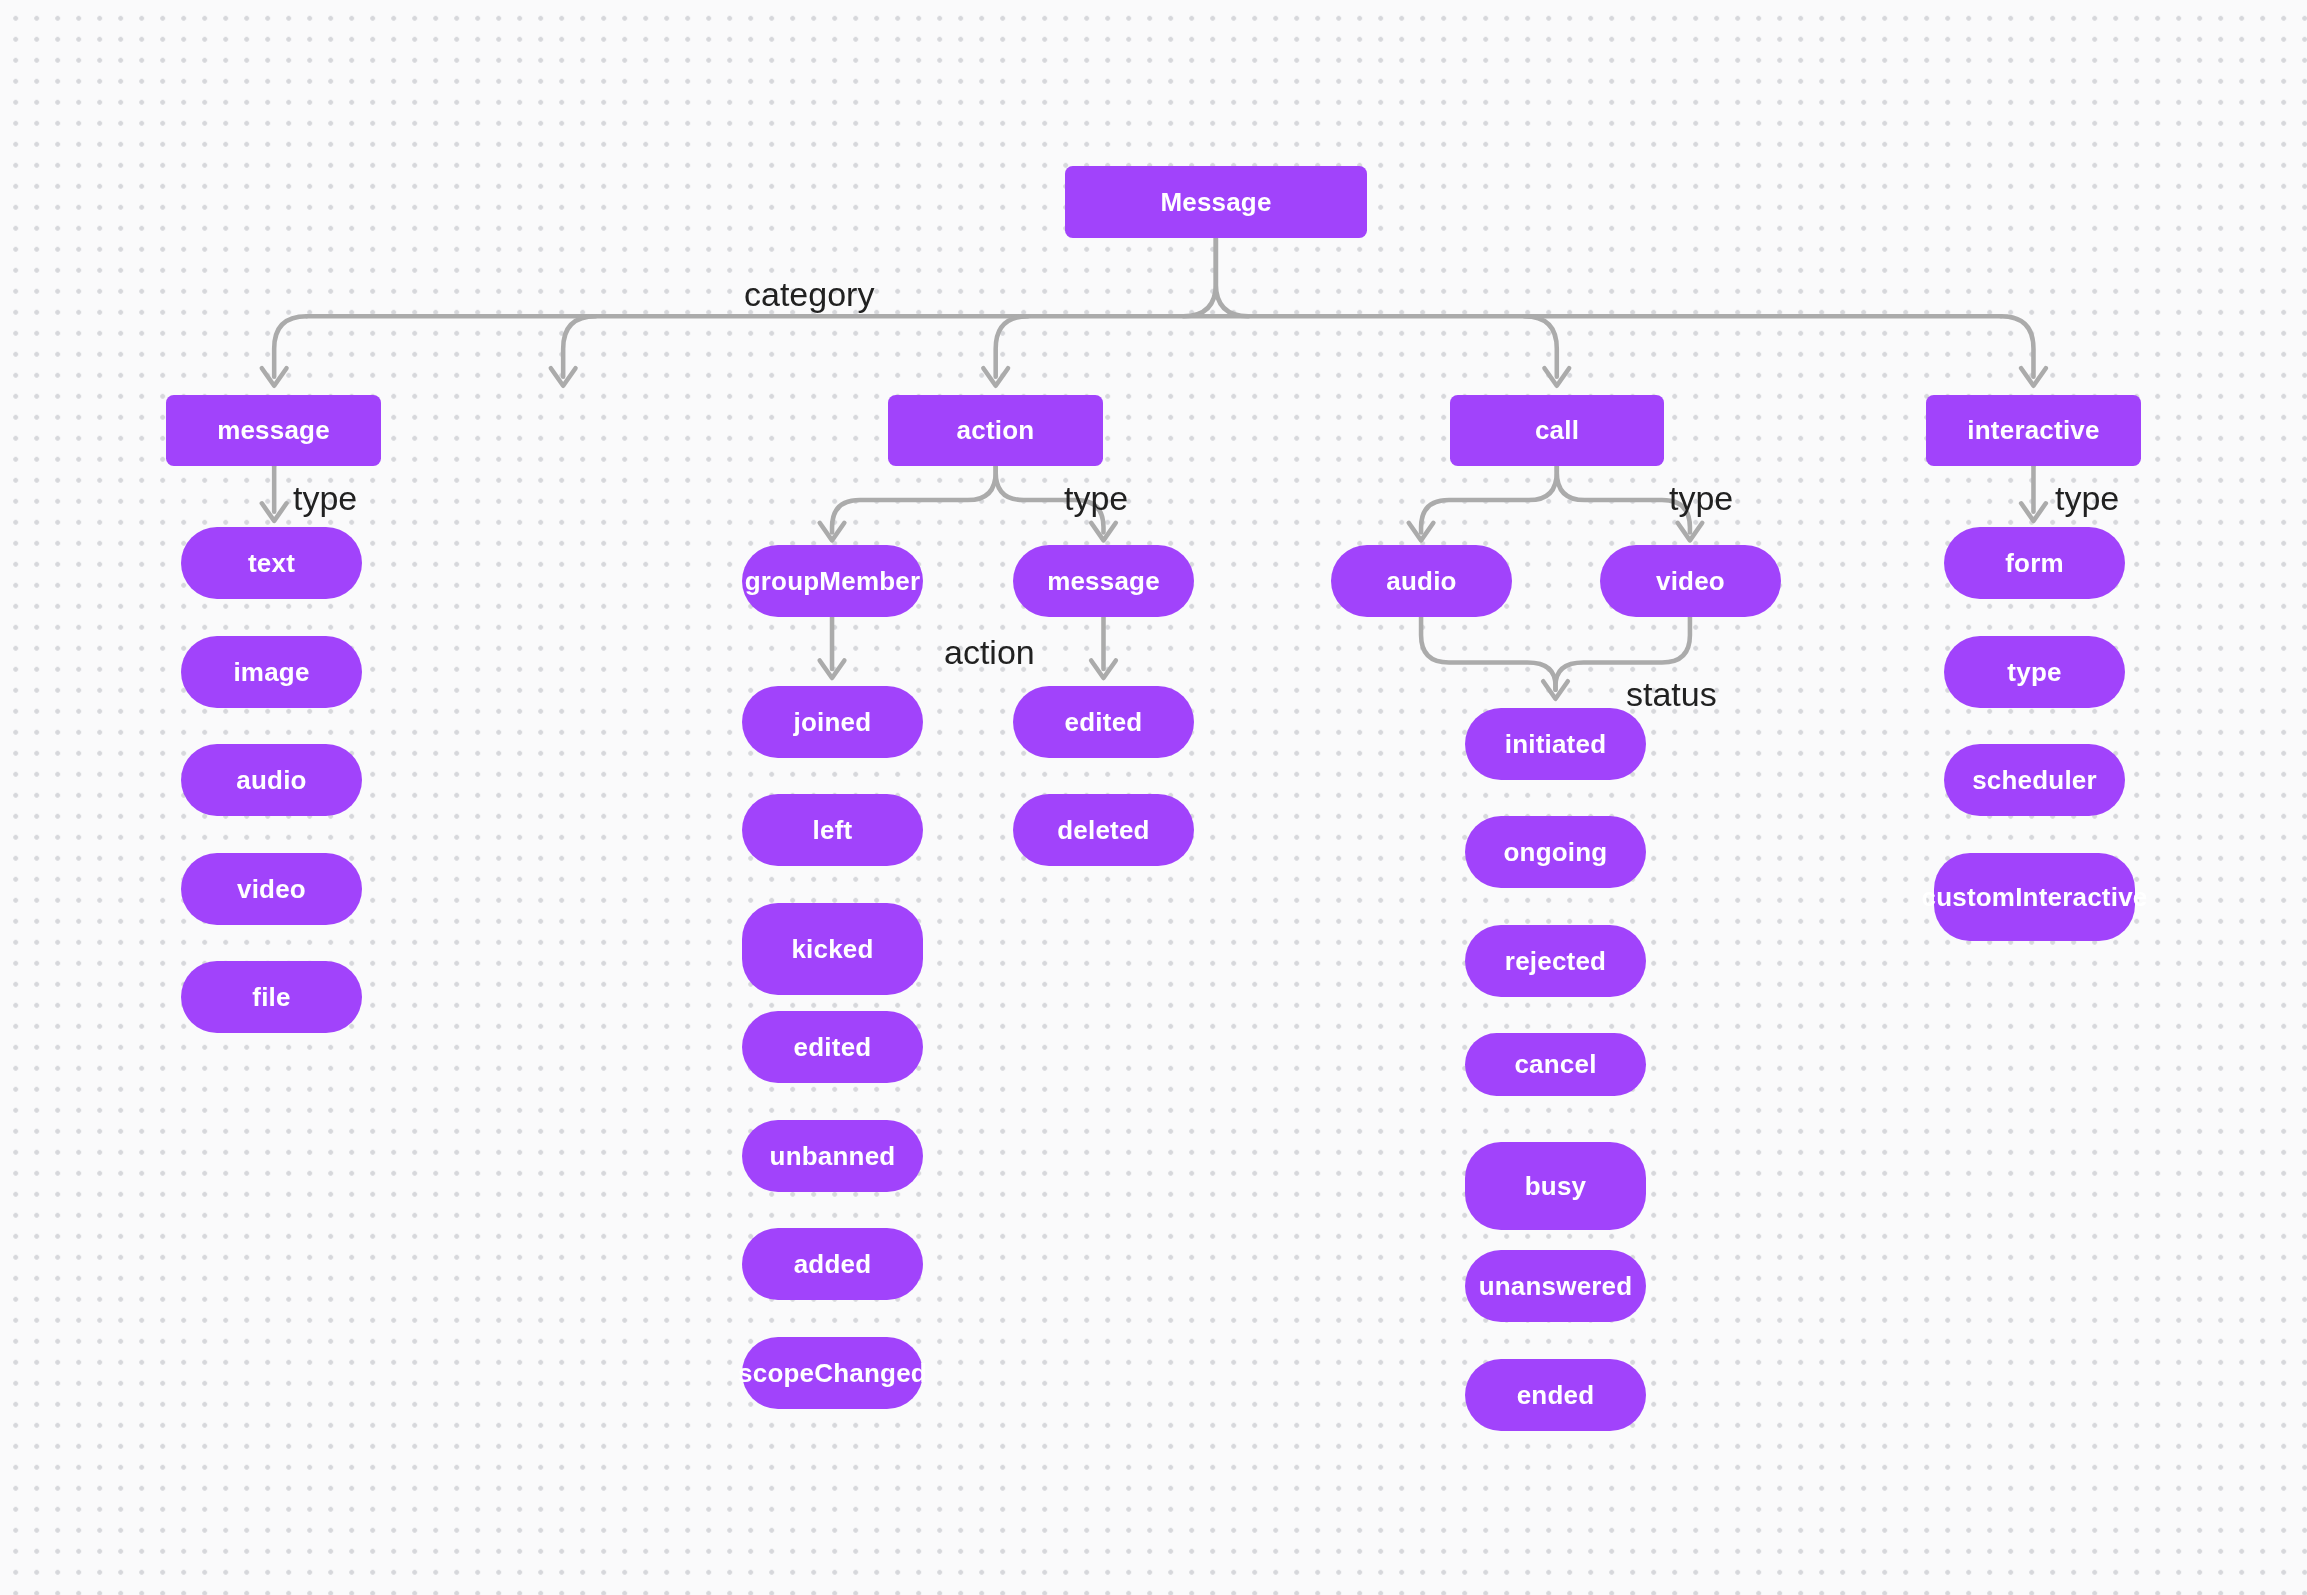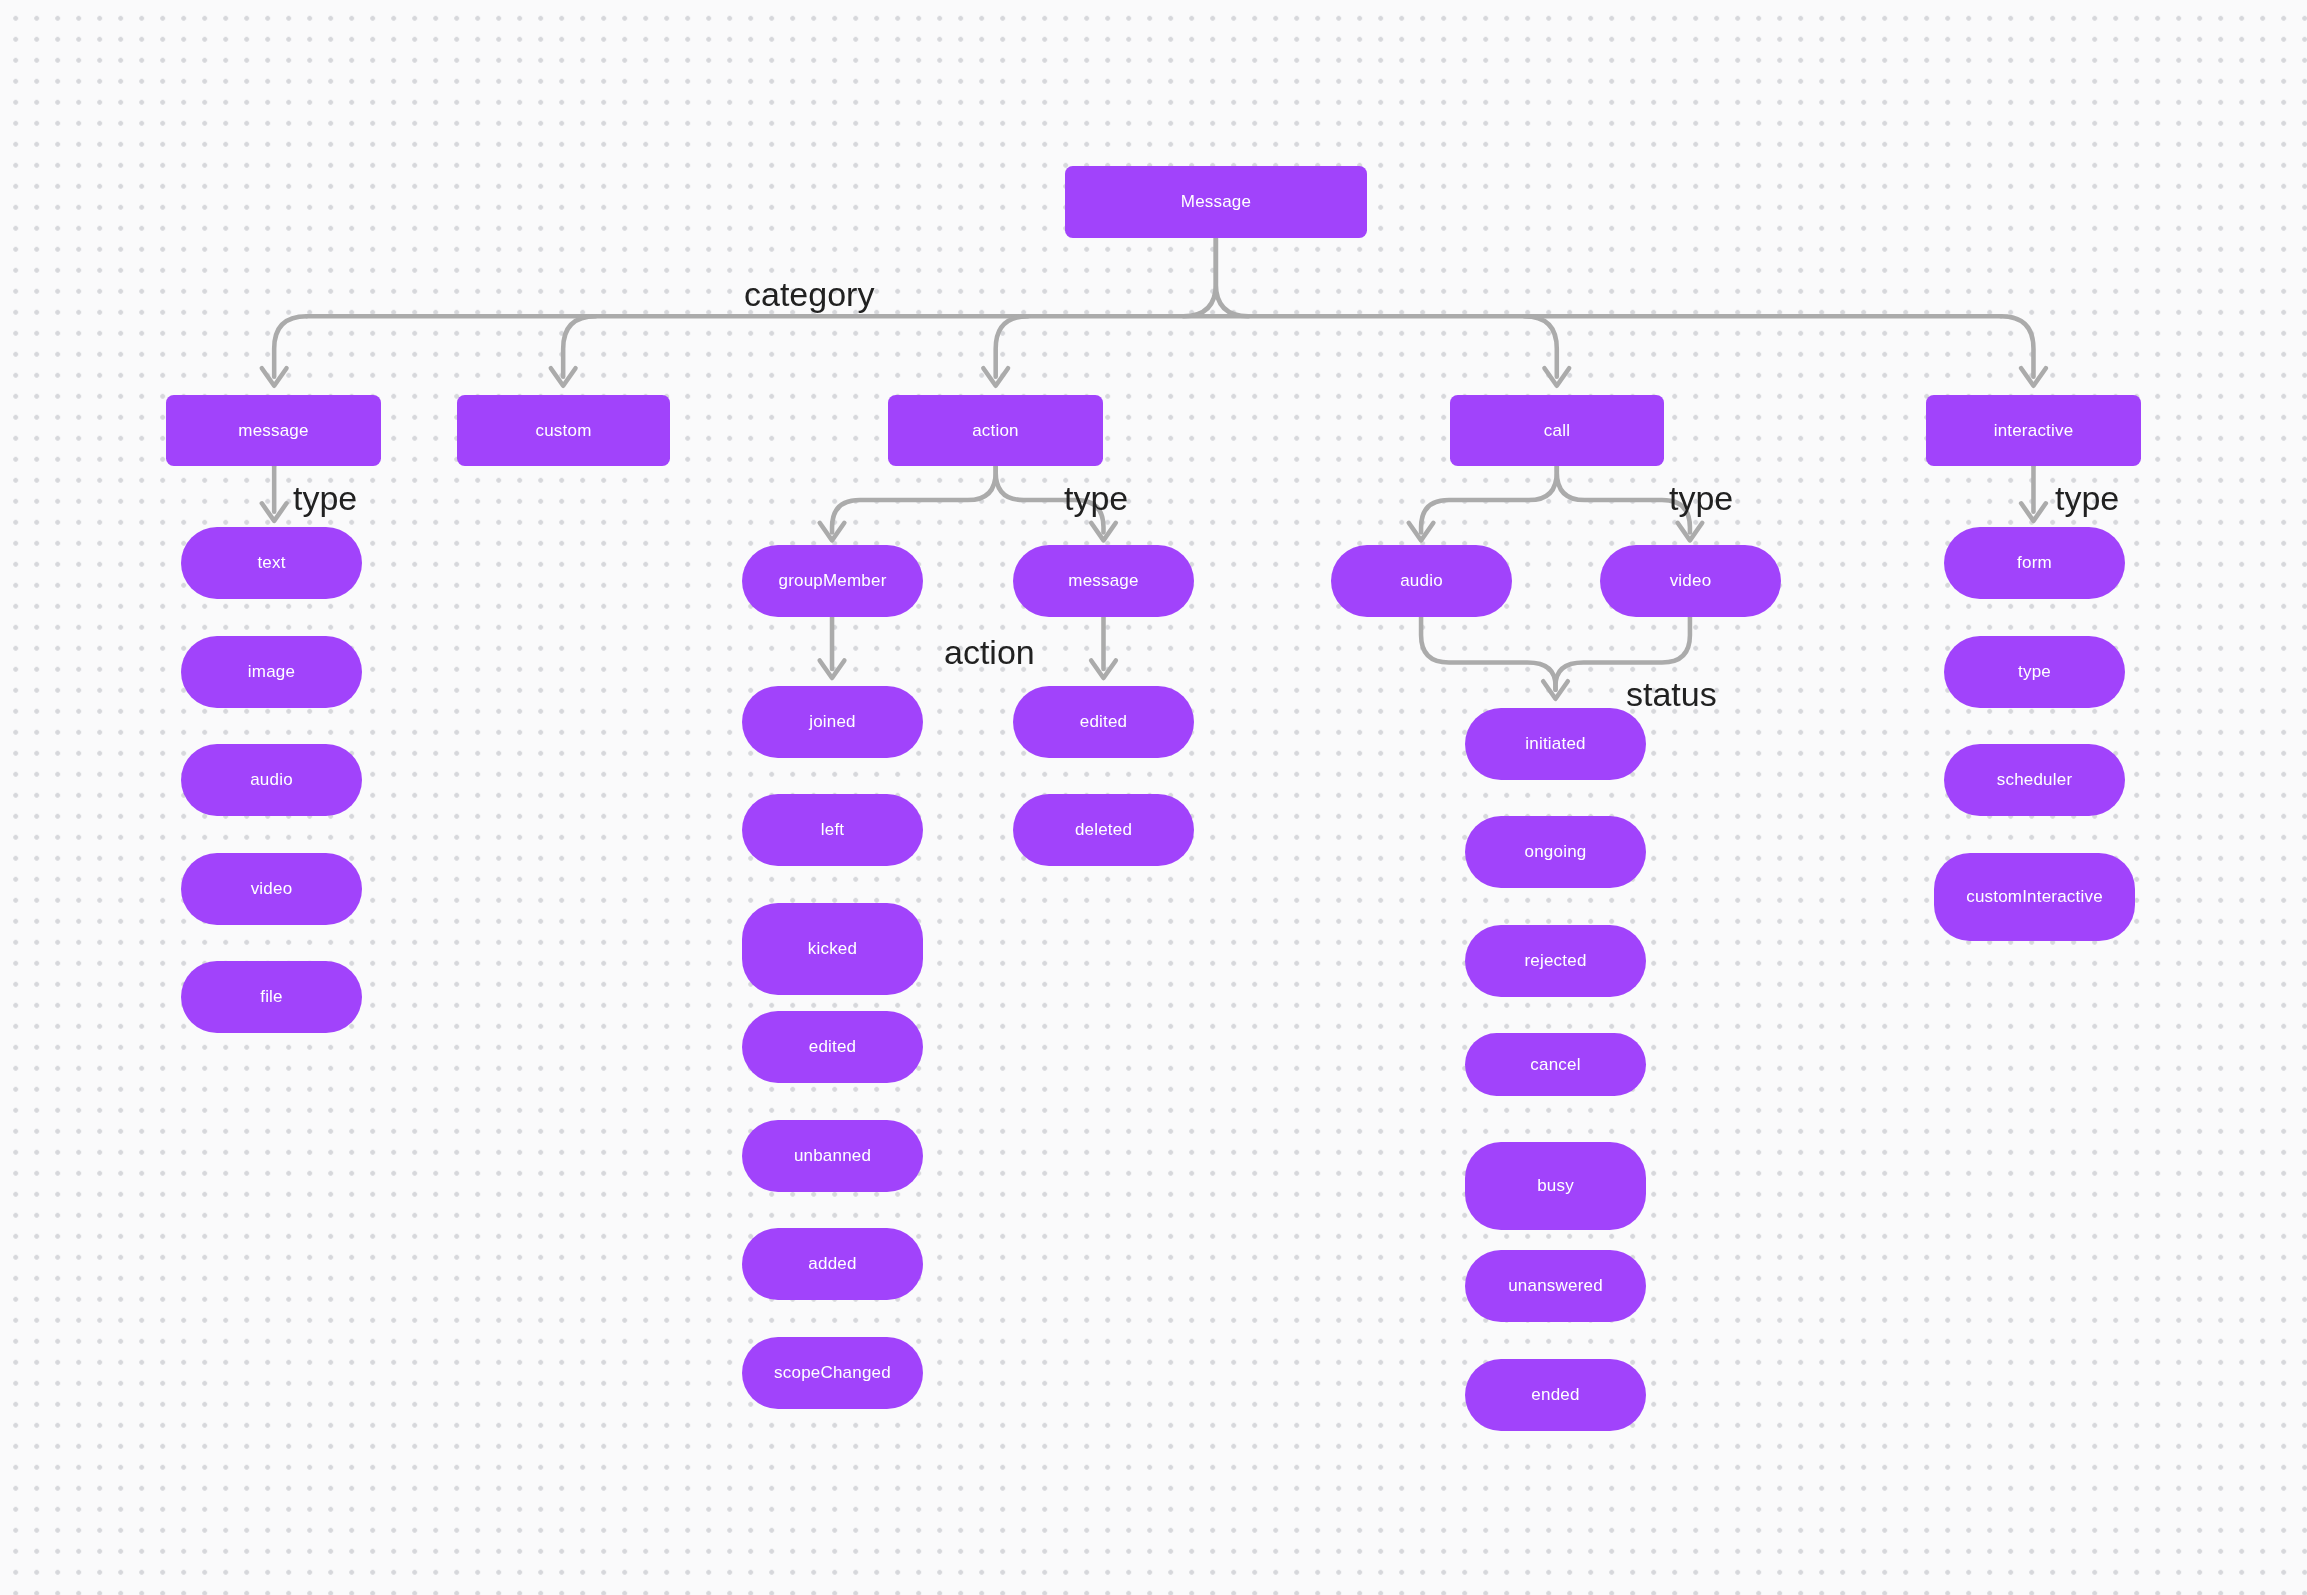--- a/index.html
+++ b/index.html
@@ -11,21 +11,21 @@
     font-family:"Liberation Sans",sans-serif;
   }
   .connectors{position:absolute;left:0;top:0}
   .connectors path,.connectors polyline{
     fill:none;stroke:var(--connector,#ababab);stroke-width:7;
     stroke-linecap:round;stroke-linejoin:round;
   }
   .node{
     position:absolute;display:flex;align-items:center;justify-content:center;
     background:var(--node-fill,#a143fb);color:var(--node-text,#ffffff);
-    font-size:17px;font-weight:400;letter-spacing:0.2px;white-space:nowrap;
+    font-size:26px;font-weight:700;letter-spacing:0.2px;white-space:nowrap;
   }
   .rect{border-radius:7.8px}
   .pill{border-radius:36px}
   .edge-label{
     position:absolute;color:var(--edge-text,#212121);
     font-size:34px;font-weight:500;white-space:nowrap;
   }
 </style>
 </head>
 <body>
@@ -72,21 +72,20 @@
     <polyline points="1680,1017 1699,1044 1718,1017"></polyline>
 
     <path d="M2188,950 L2188,978 Q2188,1020 2231,1020 L2352,1020 Q2395,1020 2395,1056 L2395,1062"></path>
     <path d="M2602,950 L2602,978 Q2602,1020 2559,1020 L2438,1020 Q2395,1020 2395,1056 L2395,1062"></path>
     <polyline points="2376,1049 2395,1076 2414,1049"></polyline>
   </svg>
 
   <div class="node rect" style="left:1065px;top:166px;width:302px;height:72px">Message</div>
 
   <div class="node rect" style="left:166px;top:395px;width:215px;height:71px">message</div>
-  <div class="node rect" style="left:457px;top:395px;width:213px;height:71px">custom</div>
   <div class="node rect" style="left:888px;top:395px;width:215px;height:71px">action</div>
   <div class="node rect" style="left:1926px;top:395px;width:215px;height:71px">interactive</div>
   <div class="node rect" style="left:1450px;top:395px;width:214px;height:71px">call</div>
 
   <div class="node pill" style="left:181px;top:527px;width:181px;height:72px">text</div>
   <div class="node pill" style="left:181px;top:636px;width:181px;height:72px">image</div>
   <div class="node pill" style="left:181px;top:744px;width:181px;height:72px">audio</div>
   <div class="node pill" style="left:181px;top:853px;width:181px;height:72px">video</div>
   <div class="node pill" style="left:181px;top:961px;width:181px;height:72px">file</div>
 

